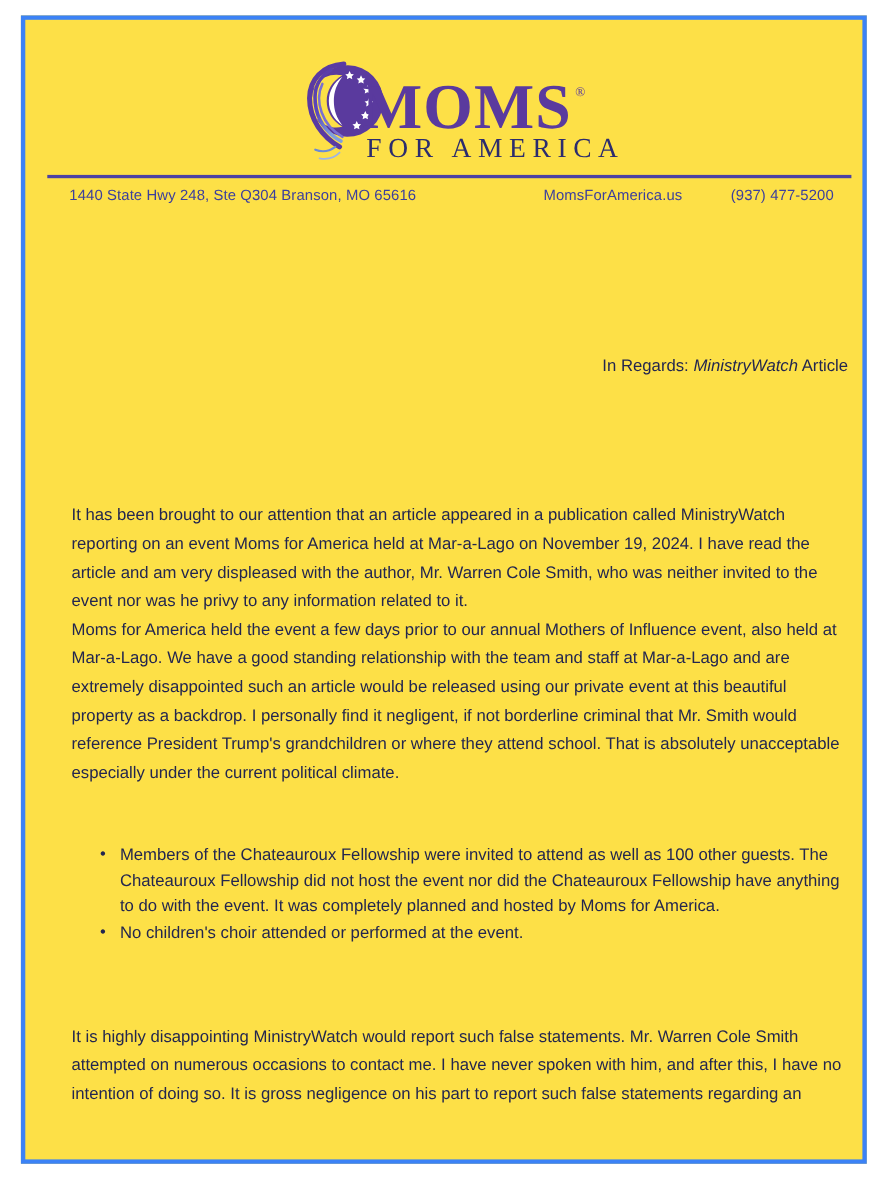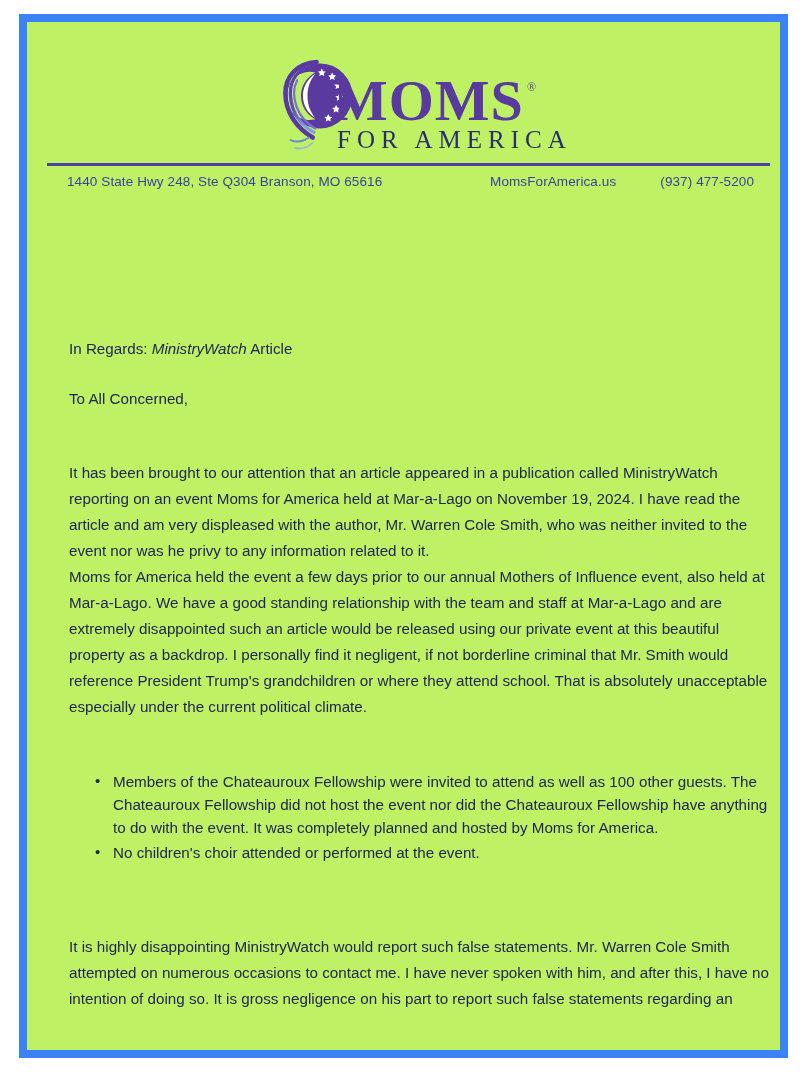--- a/index.html
+++ b/index.html
@@ -1,19 +1,19 @@
 <!DOCTYPE html>
 <html><head>
 <meta charset="utf-8">
 <style>
   html,body{margin:0;padding:0;background:#ffffff;}
   body{width:810px;height:1080px;position:relative;font-family:"Liberation Sans",sans-serif;}
   .page{
     position:absolute;left:19px;top:14px;width:769px;height:1044px;
-    background:#bef264;border:8px solid #3b82f6;box-sizing:border-box;
+    background:#fde047;border:4px solid #3b82f6;box-sizing:border-box;
   }
   
   .emblem{position:absolute;left:248px;top:36px;width:78px;height:94px;}
   .brand{
     position:absolute;left:306px;top:50px;margin:0;
     font-family:"Liberation Serif",serif;font-size:58px;font-weight:600;
     letter-spacing:1px;color:#5a3a9e;line-height:1;white-space:nowrap;
   }
   .regmark{
     position:absolute;left:500px;top:58px;font-size:12px;color:#5a3a9e;
@@ -30,21 +30,21 @@
     display:flex;justify-content:space-between;align-items:baseline;
     font-size:13.5px;color:#3c3f9d;letter-spacing:0.1px;
   }
   .contact-right{display:flex;gap:44px;}
   
   .blk{
     position:absolute;left:42px;width:706px;margin:0;
     font-size:15.2px;line-height:26px;color:#23264f;
   }
   .date{top:268px;}
-  .regards{top:314px;}
+  .regards{top:302px;text-align:right;}
   .salutation{top:364px;}
   .p1{top:438px;}
   .p2{top:542px;}
   .p3{top:694px;}
   .closing{top:912px;}
   .it{font-style:italic;}
   ul.bullets{
     position:absolute;left:42px;top:748px;width:706px;margin:0;
     padding:0 0 0 44px;list-style:none;box-sizing:border-box;
     font-size:15.2px;line-height:23px;color:#23264f;
@@ -102,21 +102,20 @@
     <span>1440 State Hwy 248, Ste Q304 Branson, MO 65616</span>
     <span class="contact-right">
       <span>MomsForAmerica.us</span>
       <span>(937) 477-5200</span>
     </span>
   </div>
 
 
   <p class="blk regards"><span>In Regards: </span><span class="it">MinistryWatch</span><span> Article</span></p>
 
-  <p class="blk salutation">To All Concerned,</p>
 
   <p class="blk p1">It has been brought to our attention that an article appeared in a publication called MinistryWatch reporting on an event Moms for America held at Mar-a-Lago on November 19, 2024. I have read the article and am very displeased with the author, Mr. Warren Cole Smith, who was neither invited to the event nor was he privy to any information related to it.</p>
 
   <p class="blk p2">Moms for America held the event a few days prior to our annual Mothers of Influence event, also held at Mar-a-Lago. We have a good standing relationship with the team and staff at Mar-a-Lago and are extremely disappointed such an article would be released using our private event at this beautiful property as a backdrop. I personally find it negligent, if not borderline criminal that Mr. Smith would reference President Trump's grandchildren or where they attend school.  That is absolutely unacceptable especially under the current political climate.</p>
 
 
   <ul class="bullets">
     <li><span>Members of the Chateauroux Fellowship were invited to attend as well as 100 other guests.  The Chateauroux Fellowship did not host the event nor did the Chateauroux Fellowship have anything to do with the event. It was completely planned and hosted by Moms for America.</span><span class="it"></span><span></span></li>
     <li><span>No children's choir attended or performed at the event.</span><span class="it"></span><span></span></li>
   </ul>

